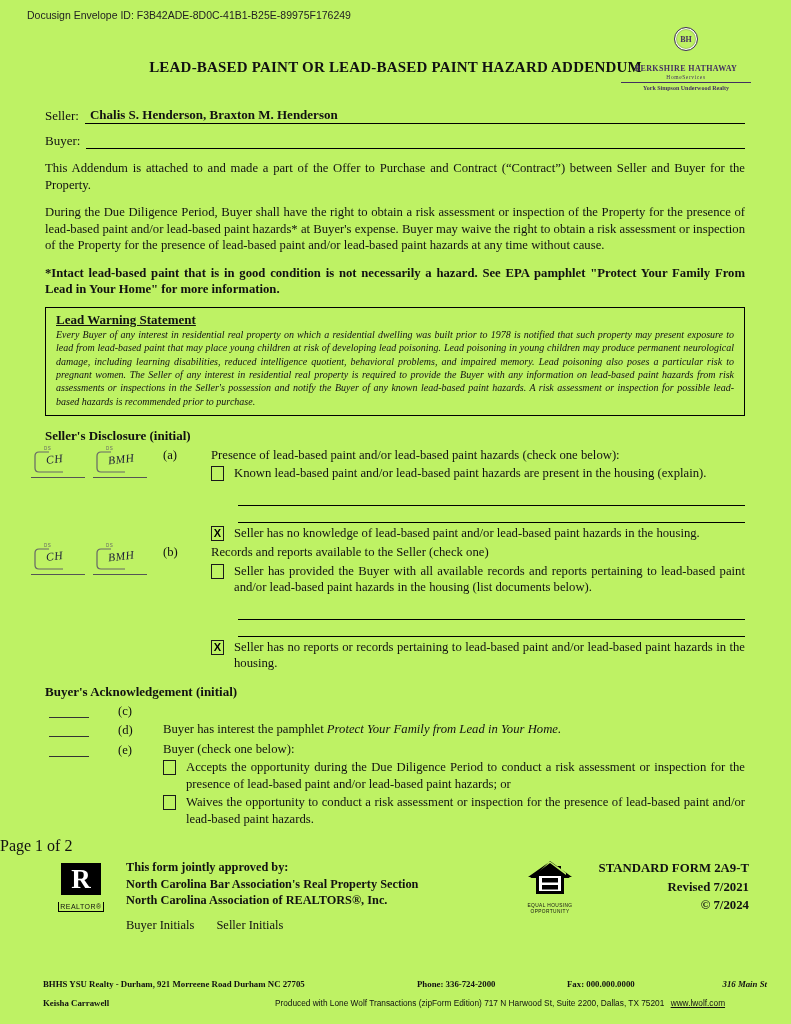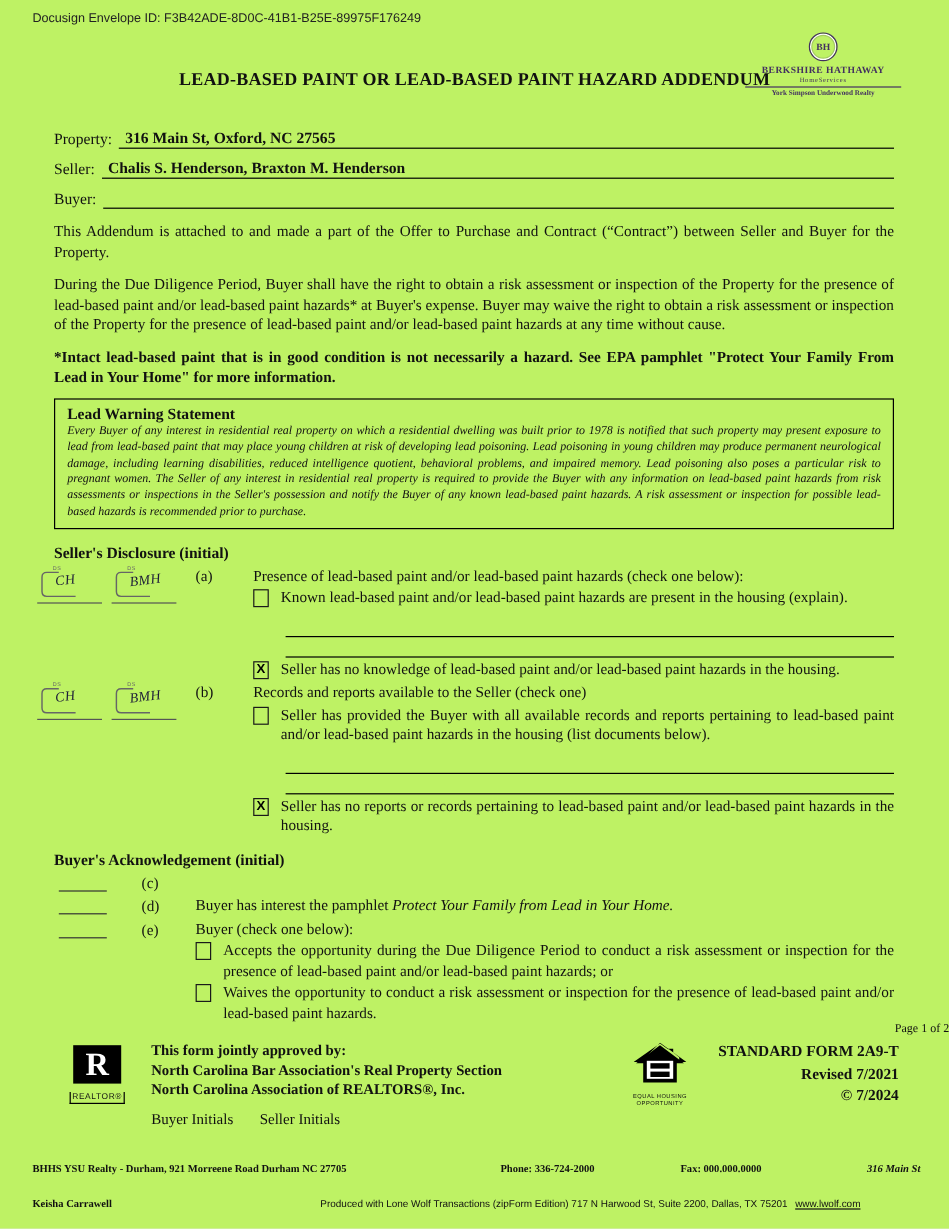--- a/index.html
+++ b/index.html
@@ -3,35 +3,35 @@
 <meta charset="utf-8">
 <style>
   html,body{margin:0;padding:0;background:#e8e8e8;}
   .page{position:relative;width:791px;height:1024px;background:#bef264;overflow:hidden;
         font-family:"Liberation Serif",serif;color:#111;margin:0 auto;}
   .ds-envline{padding:9px 0 0 27px;font-family:"Liberation Sans",sans-serif;font-size:10.5px;color:#222;}
   .header{position:relative;height:74px;margin-top:4px;}
   .title{position:absolute;left:50%;top:34px;transform:translateX(-50%);margin:0;
          font-size:15px;font-weight:bold;white-space:nowrap;letter-spacing:.2px;}
   .brand{position:absolute;right:40px;top:2px;width:130px;text-align:center;color:#433060;}
-  .seal{width:22px;height:22px;border:1.4px solid #433060;border-radius:50%;margin:0 auto 3px;
+  .seal{width:22px;height:22px;border:1.4px solid #433060;border-radius:50%;margin:0 auto 13px;
         display:flex;align-items:center;justify-content:center;font-size:8px;font-weight:bold;
         box-shadow:0 0 0 1px #fff inset, 0 0 0 2px #43306033 inset;}
   .brand-l1{font-size:8px;font-weight:bold;letter-spacing:.4px;}
   .brand-l2{font-size:5.5px;letter-spacing:.6px;margin-top:.5px;border-bottom:.8px solid #433060;padding-bottom:2px;}
   .brand-l3{font-size:6px;font-weight:bold;margin-top:2px;}
   .content{padding:0 46px 0 45px;}
   .frow{display:flex;align-items:flex-end;margin-top:7px;font-size:13px;line-height:17px;}
   .flabel{flex:none;margin-right:6px;}
   .fvalue{flex:1;border-bottom:1.1px solid #000;font-weight:bold;padding:0 0 0 5px;min-height:17px;}
   p.bodytext{margin:11px 0 0;font-size:12.7px;line-height:1.3;text-align:justify;}
   p.boldnote{font-weight:bold;}
   .disc-head{margin:13px 0 0;text-align:center;font-size:13.5px;font-weight:bold;}
   .warnbox{border:1.7px solid #000;margin-top:9px;padding:3px 10px 7px;}
-  .warn-title{font-weight:bold;font-size:13px;line-height:1.35;}
+  .warn-title{font-weight:bold;font-size:13px;line-height:1.35;text-decoration:underline;}
   .warn-body{font-style:italic;font-size:10px;line-height:1.33;text-align:justify;}
   .sect-head{margin:12px 0 2px;font-size:13px;font-weight:bold;}
   .disc-row{display:grid;grid-template-columns:118px 48px 1fr;margin-top:3px;}
   .init-cell{position:relative;margin-left:-12px;padding-top:3px;white-space:nowrap;}
   .item-label{font-size:12.7px;padding-top:1px;}
   .item-content{font-size:12.7px;line-height:1.3;}
   .item-intro{margin-bottom:1px;}
   .opt{display:flex;gap:10px;margin-top:2px;}
   .cb{flex:none;width:11px;height:13px;border:1.4px solid #1a1a1a;margin-top:1px;
       display:inline-flex;align-items:center;justify-content:center;
@@ -43,41 +43,41 @@
   .blank-init{width:40px;border-bottom:1.2px solid #333;height:13px;margin:2px 0 0 4px;}
   .ital{font-style:italic;}
   
   .ds-init{position:relative;display:inline-block;width:58px;height:26px;vertical-align:top;}
   .ds-init svg{position:absolute;left:0;top:0;}
   .ds-tag{position:absolute;top:-4px;left:11px;font:4.5px "Liberation Sans",sans-serif;color:#666;letter-spacing:.5px;}
   .ds-script{position:absolute;left:13px;top:3px;font:italic 11.5px "Liberation Serif",serif;
              color:#1c1c38;transform:rotate(-7deg);letter-spacing:.5px;}
   .ds-under{position:absolute;left:-2px;bottom:-2px;width:54px;border-bottom:1.4px solid #555;}
   
-  .pagenum{text-align:right;font-size:10px;margin-top:0;}
+  .pagenum{text-align:left;font-size:16px;margin-top:10px;}
   .footer{display:flex;margin-top:4px;padding:0 42px 0 50px;align-items:flex-start;}
   .realtor{width:62px;text-align:center;margin-top:4px;}
   .rbox{width:40px;height:32px;background:#000;color:#fff;margin:0 auto;
         display:flex;align-items:center;justify-content:center;
         font:bold 27px "Liberation Serif",serif;}
   .realtor-word{font:7px "Liberation Sans",sans-serif;letter-spacing:.5px;border:1px solid #000;
                 border-top:none;padding:1px 1px;display:inline-block;}
   .approved{flex:1;padding-left:14px;font-size:12.3px;font-weight:bold;line-height:1.32;}
   .initials-line{display:flex;align-items:flex-end;gap:8px;font-weight:normal;font-size:12.5px;margin-top:9px;}
   .eho{width:78px;text-align:center;margin-top:2px;}
   .eho-text{font:4.8px "Liberation Sans",sans-serif;letter-spacing:.4px;line-height:1.25;color:#111;}
   .stdform{width:160px;text-align:right;font-size:12.8px;font-weight:bold;line-height:1.45;}
-  .bottomlines{position:absolute;left:0;right:0;bottom:16px;padding:0 24px 0 27px;
+  .bottomlines{position:absolute;left:0;right:0;bottom:16px;padding:0 24px 0 43px;
                font-family:"Liberation Sans",sans-serif;font-size:8.3px;color:#111;}
   .bl-row1{display:flex;align-items:baseline;font-weight:bold;font-family:"Liberation Serif",serif;font-size:8.8px;}
   .bl-office{flex:1;}
   .bl-phone{width:150px;}
   .bl-fax{width:130px;}
   .bl-prop{width:70px;text-align:right;font-style:italic;}
-  .bl-row2{display:flex;align-items:flex-start;margin-top:19px;}
+  .bl-row2{display:flex;align-items:flex-start;margin-top:9px;}
   .bl-agent{width:190px;font-weight:bold;font-family:"Liberation Serif",serif;font-size:8.8px;}
   .bl-produced{flex:1;text-align:center;}
   .bl-link{text-decoration:underline;color:#111;margin-left:4px;}
 </style>
 </head>
 <body>
 
 <div class="page">
 
   <div class="ds-envline">Docusign Envelope ID: F3B42ADE-8D0C-41B1-B25E-89975F176249</div>
@@ -87,24 +87,20 @@
     <div class="brand">
       <div class="seal">BH</div>
       <div class="brand-l1">BERKSHIRE HATHAWAY</div>
       <div class="brand-l2">HomeServices</div>
       <div class="brand-l3">York Simpson Underwood Realty</div>
     </div>
   </div>
 
   <div class="content">
 
-    <div class="frow">
-      <span class="flabel">Property:</span>
-      <span class="fvalue">316 Main St, Oxford, NC  27565</span>
-    </div>
     <div class="frow">
       <span class="flabel">Seller:</span>
       <span class="fvalue">Chalis S. Henderson, Braxton M. Henderson</span>
     </div>
     <div class="frow">
       <span class="flabel">Buyer:</span>
       <span class="fvalue"></span>
     </div>
 
     <p class="bodytext">This Addendum is attached to and made a part of the Offer to Purchase and Contract (“Contract”) between Seller and Buyer for the Property.</p>

